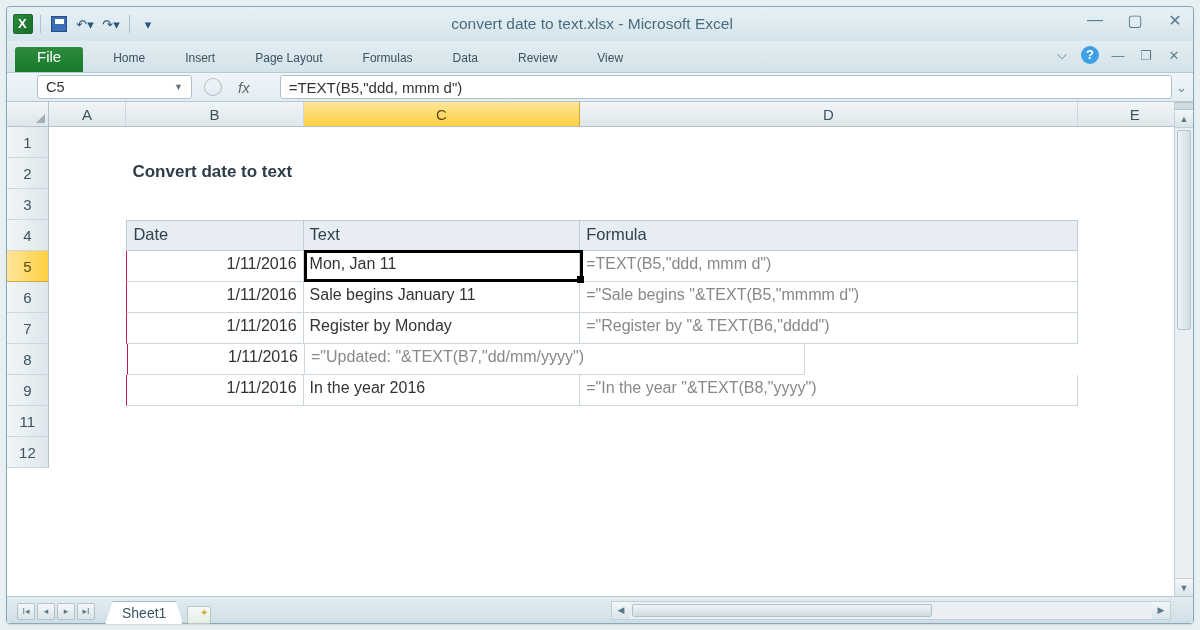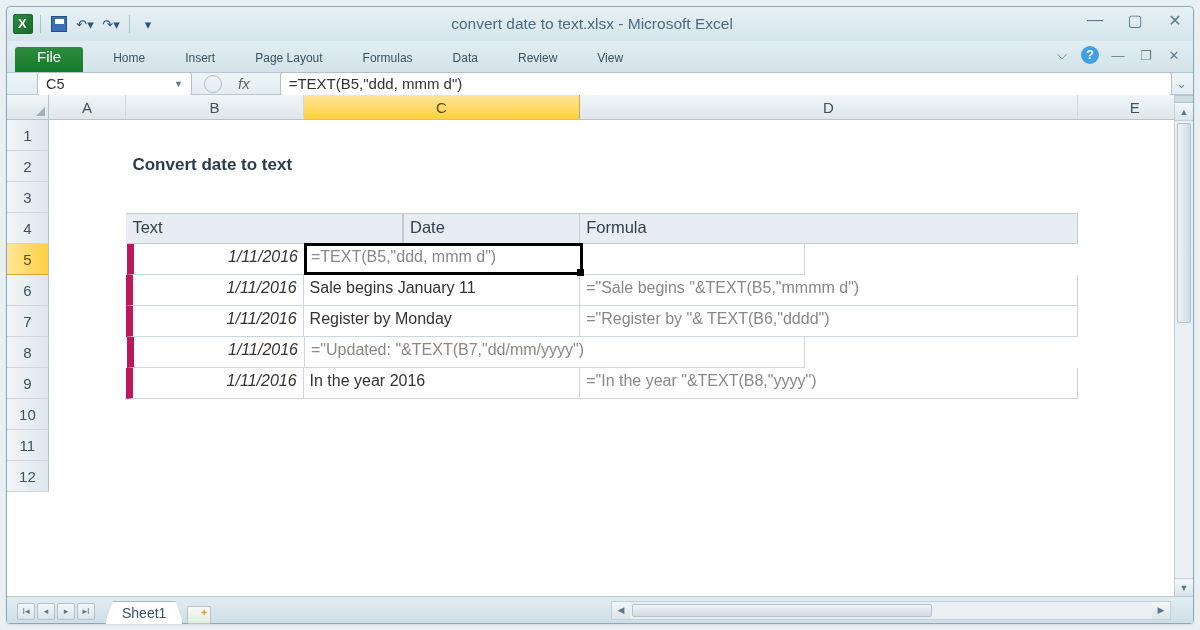--- a/index.html
+++ b/index.html
@@ -50,21 +50,21 @@
 .file-tab {
   background:linear-gradient(#2e8b3e,#157a2a);
   color:#fff; padding:1px 22px 7px 22px; font-size:15px; border-radius:3px 3px 0 0;
   margin-right:10px;
 }
 .ribbon-tab { padding:7px 20px; font-size:12px; color:#3a5362; cursor:default; border-radius:3px 3px 0 0;}
 .ribbon-right { position:absolute; right:10px; top:5px; display:flex; gap:10px; align-items:center;}
 .rb-icon { width:18px; height:18px; display:flex; align-items:center; justify-content:center; color:#5d7c8c;}
 .help-icon { width:18px; height:18px; border-radius:50%; background:#3ea1e8; color:#fff; font-weight:bold; font-size:13px; text-align:center; line-height:18px;}
 .namebox-row {
-  height:22px; background:linear-gradient(#eef5f8,#e2edf2); border-bottom:1px solid #b5c9d3;
+  height:29px; background:linear-gradient(#eef5f8,#e2edf2); border-bottom:1px solid #b5c9d3;
   display:flex; align-items:center; padding:3px 6px 3px 30px; position:relative;
 }
 .namebox { width:155px; height:24px; background:#fff; border:1px solid #b3c0c9; border-radius:3px; display:flex; align-items:center; padding:0 8px; font-size:14.5px; color:#333; justify-content:center;}
 .namebox .dd { margin-left:auto; color:#5a788a; font-size:9px;}
 .fx-area { flex:1; height:24px; background:#fff; border:1px solid #b3c0c9; border-radius:3px; display:flex; align-items:center; margin-left:20px; padding:0 8px; font-size:15px; color:#333;}
 .fx-label { font-style:italic; color:#666; margin:0 10px 0 16px; font-size:15px;}
 .insert-fn { width:18px; height:18px; border:1px solid #bbb; border-radius:50%; margin-left:12px;}
 .grid-area { flex:1; display:flex; overflow:hidden; background:#fff; position:relative;}
 .headers-row { display:flex; height:25px; background:linear-gradient(#f3f6f8,#dfe7eb); border-bottom:1px solid #b7c3ca;}
 .corner { width:42px; border-right:1px solid #b7c3ca; background:linear-gradient(#f3f6f8,#dde6ea); position:relative;}
@@ -75,21 +75,21 @@
 .sheet { position:relative; }
 .row { display:flex; height:31px; }
 .row-h { width:42px; background:linear-gradient(90deg,#f1f5f7,#dee7eb); border-right:1px solid #b7c3ca; border-bottom:1px solid #cdd7dd; text-align:center; font-size:15px; color:#3c5360; line-height:31px;}
 .row-h.sel { background:linear-gradient(90deg,#ffe59a,#ffd040); color:#5a4a12; border-bottom-color:#d6a93e;}
 .cell { border-right:1px solid #d7dfe3; border-bottom:1px solid #d7dfe3; font-size:16px; color:#333; padding:4px 6px; overflow:hidden; white-space:nowrap;}
 .cA{width:78px;} .cB{width:178px;} .cC{width:278px;} .cD{width:500px;} .cE{width:116px;}
 .row.blank .cell { border-right:1px solid transparent; border-bottom:1px solid transparent;}
 .tbl-head { background:#e7edf2; font-size:16.5px; color:#2e4250; border-right:1px solid #bfcdd6!important; border-bottom:1px solid #bfcdd6!important; border-top:1px solid #bfcdd6;}
 .tbl-head.first { border-left:1px solid #bfcdd6;}
 .tbl-cell { border-right:1px solid #cbd6dd!important; border-bottom:1px solid #cbd6dd!important; background:#fff;}
-.tbl-cell.first{ border-left:7px solid #be185d;font-style:italic;}
+.tbl-cell.first{ border-left:1px solid #be185d;}
 .date-v { text-align:right; }
 .formula-v { color:#888; }
 .title-cell { font-weight:bold; font-size:17px; color:#2c3d49; }
 .selected-cell {
   position:absolute;
   border:3px solid #000;
   background:transparent;
   pointer-events:none;
   z-index:10;
 }
@@ -197,30 +197,31 @@
             <div class="row-h">3</div>
             <div class="cell cA"></div>
             <div class="cell cB"></div>
             <div class="cell cC"></div>
             <div class="cell cD"></div>
             <div class="cell cE"></div>
           </div>
         <div class="row">
             <div class="row-h">4</div>
             <div class="cell cA" style="border:none"></div>
+          <div class="cell cB tbl-head first">Date</div>
           <div class="cell cC tbl-head">Text</div>
-          <div class="cell cB tbl-head first">Date</div>
           <div class="cell cD tbl-head">Formula</div>
           <div class="cell cE" style="border:none"></div>
           </div>
 
         <div class="row">
             <div class="row-h sel">5</div>
             <div class="cell cA" style="border:none"></div>
           <div class="cell cB tbl-cell first date-v">1/11/2016</div>
+          <div class="cell cC tbl-cell">Mon, Jan 11</div>
           <div class="cell cD tbl-cell formula-v">=TEXT(B5,"ddd, mmm d")</div>
           <div class="cell cE" style="border:none"></div>
           </div>
         <div class="row">
             <div class="row-h">6</div>
             <div class="cell cA" style="border:none"></div>
           <div class="cell cB tbl-cell first date-v">1/11/2016</div>
           <div class="cell cC tbl-cell">Sale begins January 11</div>
           <div class="cell cD tbl-cell formula-v">="Sale begins "&amp;TEXT(B5,"mmmm d")</div>
           <div class="cell cE" style="border:none"></div>
@@ -242,28 +243,20 @@
           </div>
         <div class="row">
             <div class="row-h">9</div>
             <div class="cell cA" style="border:none"></div>
           <div class="cell cB tbl-cell first date-v">1/11/2016</div>
           <div class="cell cC tbl-cell">In the year 2016</div>
           <div class="cell cD tbl-cell formula-v">="In the year "&amp;TEXT(B8,"yyyy")</div>
           <div class="cell cE" style="border:none"></div>
           </div>
 
-        <div class="row blank">
-            <div class="row-h">10</div>
-            <div class="cell cA"></div>
-            <div class="cell cB"></div>
-            <div class="cell cC"></div>
-            <div class="cell cD"></div>
-            <div class="cell cE"></div>
-          </div>
         <div class="row blank">
             <div class="row-h">11</div>
             <div class="cell cA"></div>
             <div class="cell cB"></div>
             <div class="cell cC"></div>
             <div class="cell cD"></div>
             <div class="cell cE"></div>
           </div>
         <div class="row blank">
             <div class="row-h">12</div>

